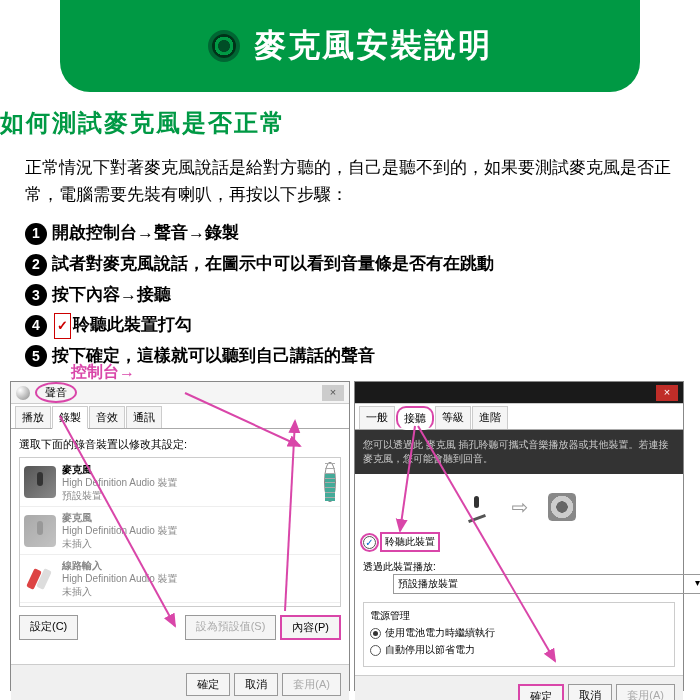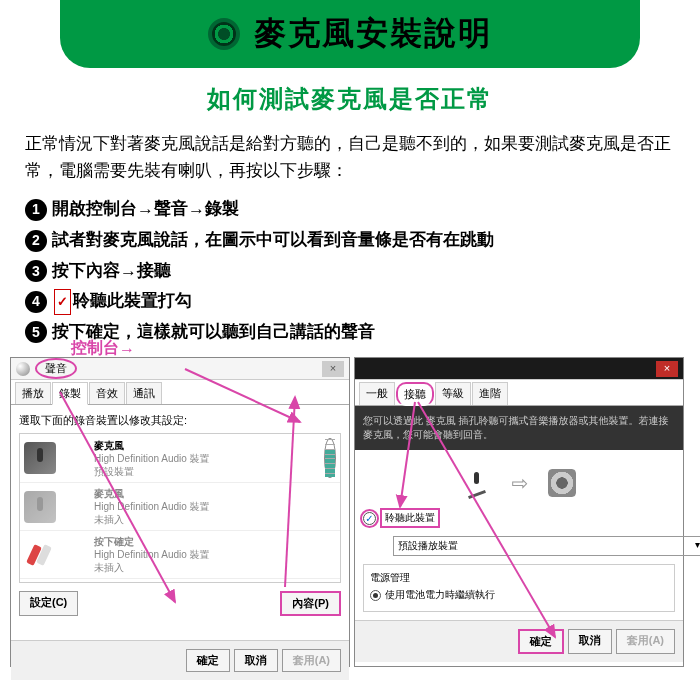--- a/index.html
+++ b/index.html
@@ -1,20 +1,20 @@
 <!DOCTYPE html>
 <html><head>
 <meta charset="utf-8">
 <style>
 * { box-sizing: border-box; margin: 0; padding: 0; }
 body { width: 700px; height: 700px; font-family: "Microsoft JhengHei", sans-serif; background: #fff; }
-.header { background: #009944; color: #000000; text-align: center; padding: 12px 0; border-radius: 0 0 30px 30px; position: relative; margin: 0 60px 15px; }
+.header { background: #009944; color: #ffffff; text-align: center; padding: 24px 0; border-radius: 0 0 30px 30px; position: relative; margin: 0 60px 15px; }
 .header-icon { display: inline-block; width: 32px; height: 32px; border-radius: 50%; border: 4px solid #006633; background: radial-gradient(circle, #004d26 0%, #004d26 35%, #009944 36%, #009944 55%, #003319 56%); vertical-align: middle; margin-right: 10px; }
 .header-title { font-size: 32px; font-weight: bold; vertical-align: middle; letter-spacing: 2px; }
-.subtitle { color: #009944; font-size: 24px; font-weight: bold; text-align: center; margin-bottom: 15px; letter-spacing: 2px; font-family: Liberation Serif, serif; }
+.subtitle { color: #009944; font-size: 24px; font-weight: bold; text-align: left; margin-bottom: 15px; letter-spacing: 2px; font-family: Liberation Serif, serif; }
 .intro { padding: 0 25px; font-size: 17px; font-weight: normal; line-height: 1.6; margin-bottom: 10px; }
 .steps { padding: 0 25px; margin-bottom: 10px; }
 .step { font-size: 17px; font-weight: bold; line-height: 1.8; display: flex; align-items: baseline; }
 .step-num { display: inline-flex; width: 22px; height: 22px; background: #000; color: #fff; border-radius: 50%; align-items: center; justify-content: center; font-size: 14px; margin-right: 5px; flex-shrink: 0; }
 .red-box { color: #c00; border: 1px solid #c00; padding: 0 2px; font-size: 13px; display: inline-block; margin: 0 2px; }
 .dialogs { display: flex; gap: 4px; padding: 0 10px; }
 .dialog { border: 1px solid #888; background: #f0f0f0; font-size: 11px; position: relative; }
 .dialog-left { width: 340px; height: 310px; }
 .dialog-right { width: 330px; height: 310px; background: #fff; }
 .titlebar { display: flex; align-items: center; padding: 3px 5px; background: #f5f5f5; border-bottom: 1px solid #ccc; height: 22px; }
@@ -29,28 +29,28 @@
 .dialog-body { padding: 8px; background: #fff; height: 235px; position: relative; }
 .body-label { font-size: 11px; margin-bottom: 5px; }
 .device-list { border: 1px solid #ccc; height: 150px; overflow: hidden; }
 .device-item { display: flex; align-items: center; padding: 4px; border-bottom: 1px solid #eee; }
 .dev-icon { width: 32px; height: 32px; margin-right: 6px; position: relative; }
 .mic-icon { background: linear-gradient(135deg, #555, #888); border-radius: 4px; }
 .mic-icon::after { content: ""; position: absolute; width: 6px; height: 14px; background: #333; border-radius: 3px; top: 6px; left: 13px; }
 .rca-icon { background: #fff; }
 .rca-icon::before { content: ""; position: absolute; width: 8px; height: 20px; background: #d44; border-radius: 2px; left: 6px; top: 6px; transform: rotate(25deg); }
 .rca-icon::after { content: ""; position: absolute; width: 8px; height: 20px; background: #ddd; border-radius: 2px; left: 16px; top: 6px; transform: rotate(25deg); }
-.dev-text { flex: 1; font-size: 10px; line-height: 1.3; margin-left: 32px; }
+.dev-text { flex: 1; font-size: 10px; line-height: 1.3; }
 .dev-title { color: #000; font-weight: bold; }
 .dev-sub { color: #888; }
 .level-meter { width: 12px; height: 40px; border: 1px solid #888; margin-left: auto; display: flex; flex-direction: column-reverse; }
 .level-bar { flex: 1; border-top: 1px solid #aaa; }
 .level-bar.on { background: #4a9; }
 .dialog-footer { display: flex; gap: 4px; padding: 8px; justify-content: flex-end; background: #f0f0f0; border-top: 1px solid #ccc; }
-.btn { border: 1px solid #999; background: #f5f5f5; padding: 3px 10px; font-size: 11px; font-weight: bold; }
+.btn { border: 1px solid #999; background: #f5f5f5; padding: 3px 10px; font-size: 11px; }
 .btn-hl { border: 2px solid #d946a9; }
 .ctrl-label { position: absolute; top: -20px; left: 60px; color: #d946a9; font-weight: bold; font-size: 16px; }
 .dark-hint { background: #333; color: #ccc; padding: 8px; font-size: 10px; line-height: 1.4; }
 .right-content { padding: 8px; font-size: 10px; }
 .icon-row { display: flex; align-items: center; justify-content: center; gap: 20px; margin: 10px 0; }
 .mic-small { width: 30px; height: 30px; position: relative; }
 .mic-small::after { content: ""; position: absolute; width: 5px; height: 12px; background: #333; border-radius: 3px; top: 4px; left: 12px; }
 .mic-small::before { content: ""; position: absolute; width: 18px; height: 3px; background: #555; bottom: 2px; left: 6px; transform: rotate(-20deg); }
 .arrow-r { font-size: 20px; color: #999; }
 .speaker { width: 28px; height: 28px; border: 1px solid #888; border-radius: 4px; background: radial-gradient(circle, #666 0%, #666 30%, #ccc 32%, #ccc 60%, #888 62%); }
@@ -139,29 +139,30 @@
           <div class="dev-icon mic-icon" style="opacity:.5"></div>
           <div class="dev-text">
             <div class="dev-title" style="color:#888">麥克風</div>
             <div class="dev-sub">High Definition Audio 裝置</div>
             <div class="dev-sub">未插入</div>
           </div>
         </div>
         <div class="device-item">
           <div class="dev-icon rca-icon"></div>
           <div class="dev-text">
-            <div class="dev-title" style="color:#888">按下確定</div>
+            <div class="dev-title" style="color:#888">線路輸入</div>
             <div class="dev-sub">High Definition Audio 裝置</div>
             <div class="dev-sub">未插入</div>
           </div>
         </div>
       </div>
       <div style="display:flex;gap:4px;margin-top:8px;">
         <span class="btn">設定(C)</span>
         <span style="flex:1"></span>
+        <span class="btn" style="color:#aaa">設為預設值(S)</span>
         <span class="btn btn-hl">內容(P)</span>
       </div>
     </div>
     <div class="dialog-footer">
       <span class="btn">確定</span>
       <span class="btn">取消</span>
       <span class="btn" style="color:#aaa">套用(A)</span>
     </div>
   </div>
 
@@ -180,29 +181,34 @@
     <div class="right-content">
       <div class="icon-row">
         <div class="mic-small"></div>
         <div class="arrow-r">⇨</div>
         <div class="speaker"></div>
       </div>
       <div class="chk-row">
         <span class="chk chk-hl">✓</span>
         <span style="border:2px solid #d946a9; padding:1px 3px;">聆聽此裝置</span>
       </div>
+      <div>透過此裝置播放:</div>
       <div class="select">
         <span>預設播放裝置</span>
         <span>▾</span>
       </div>
       <div class="fieldset">
         <div style="margin-bottom:0">電源管理</div>
         <div class="radio">
             <span class="radio-btn checked"></span>
             <span>使用電池電力時繼續執行</span>
+          </div>
+        <div class="radio">
+            <span class="radio-btn"></span>
+            <span>自動停用以節省電力</span>
           </div>
       </div>
     </div>
     <div class="dialog-footer">
       <span class="btn btn-hl">確定</span>
       <span class="btn">取消</span>
       <span class="btn" style="color:#aaa">套用(A)</span>
     </div>
   </div>
 

